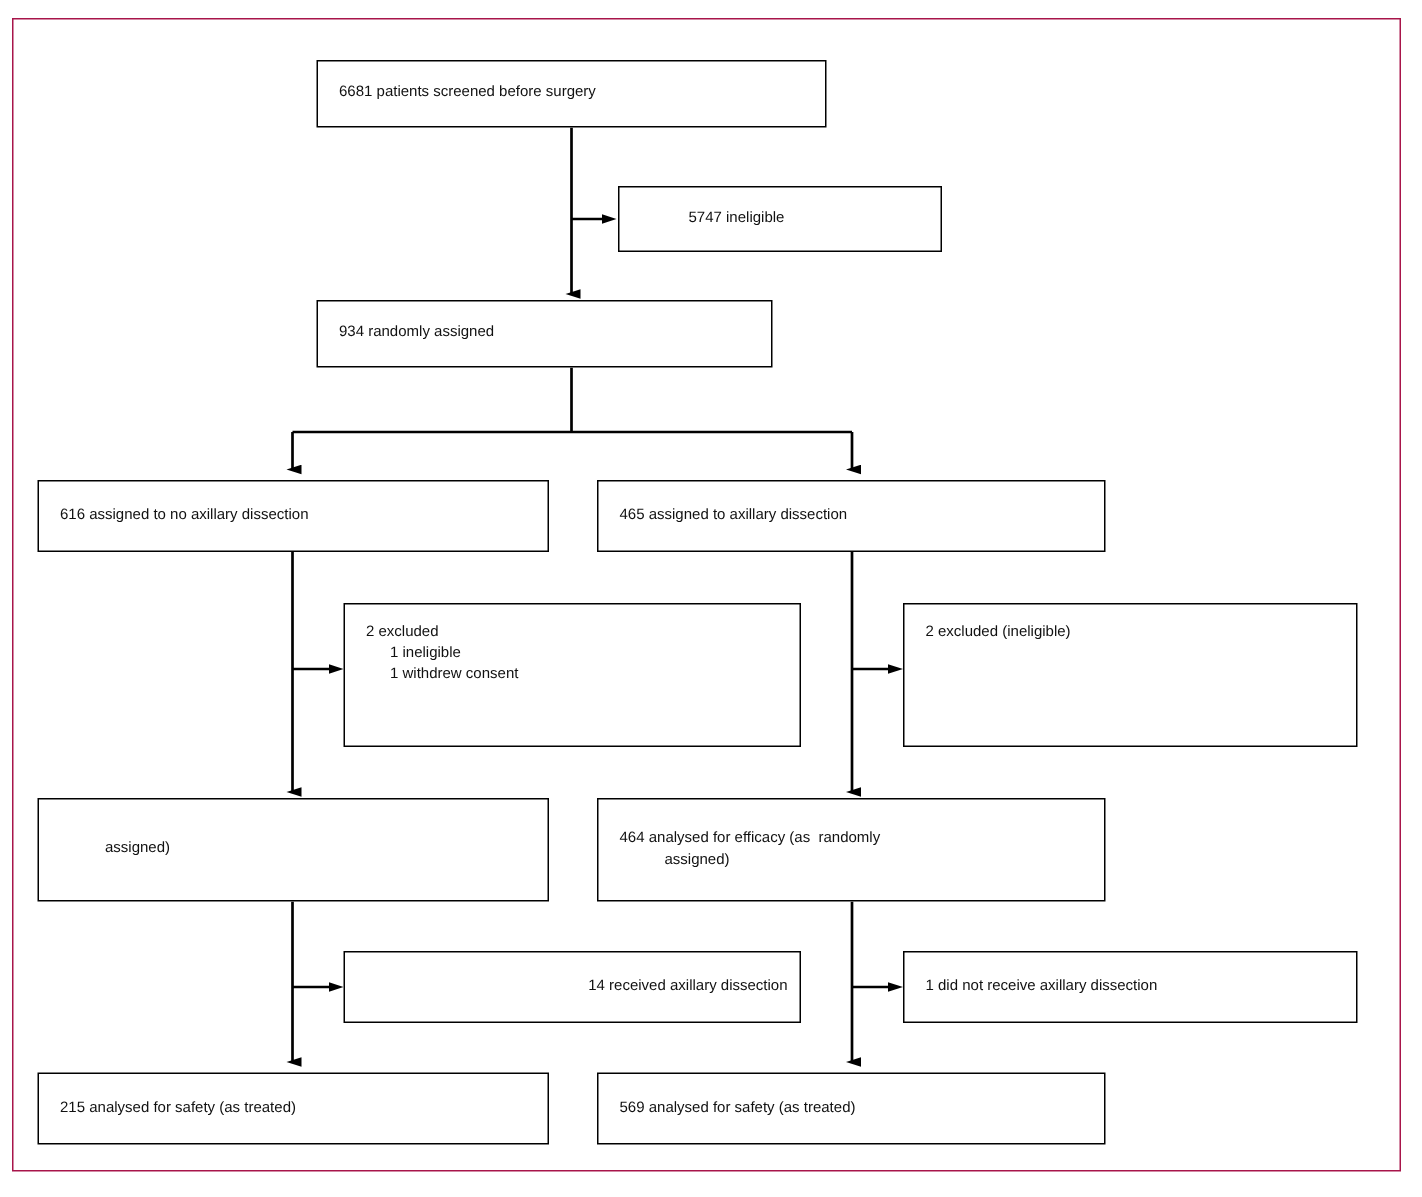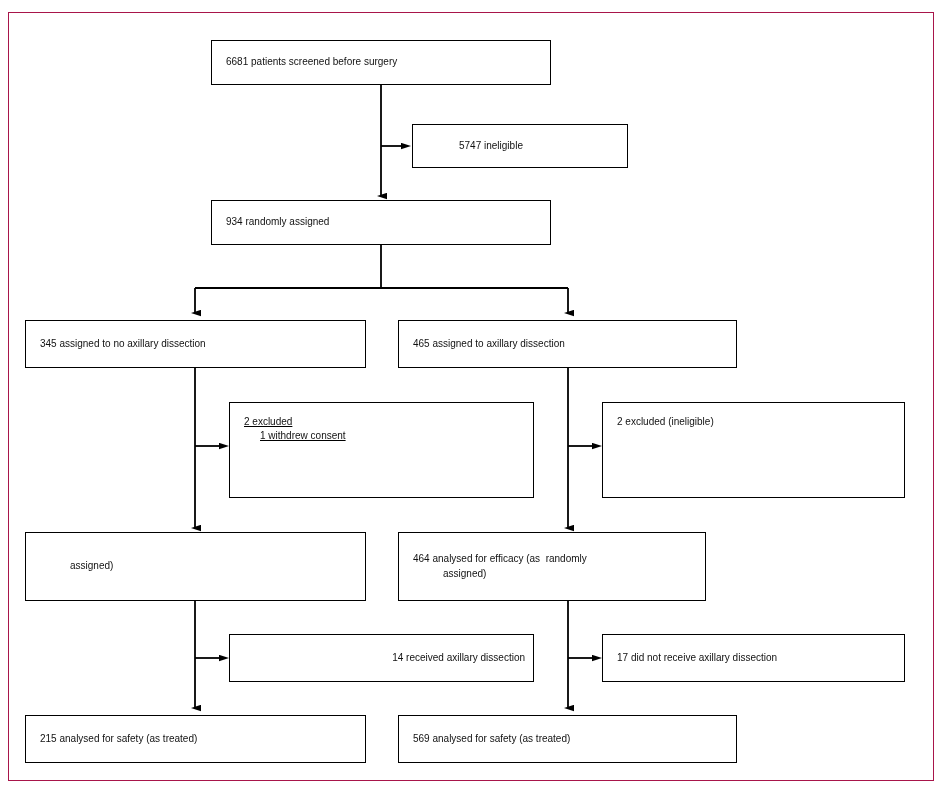--- a/index.html
+++ b/index.html
@@ -103,56 +103,57 @@
   </svg>
 
   <div class="node" style="left:211px; top:40px; width:340px; height:45px;">
     <div class="line">6681 patients screened before surgery</div>
   </div>
 
   <div class="node" style="left:412px; top:124px; width:216px; height:44px;padding-left:32px;">
     <div class="line">5747 ineligible</div>
   </div>
 
-  <div class="node" style="left:211px; top:200px; width:340px; height:45px;">
+  <div class="node" style="left:211px; top:200px; width:304px; height:45px;">
     <div class="line">934 randomly assigned</div>
   </div>
 
   <div class="node" style="left:25px; top:320px; width:341px; height:48px;">
-    <div class="line">345 assigned to no axillary dissection</div>
+    <div class="line">616 assigned to no axillary dissection</div>
   </div>
 
   <div class="node" style="left:398px; top:320px; width:339px; height:48px;">
     <div class="line">465 assigned to axillary dissection</div>
   </div>
 
-  <div class="node top-align" style="left:229px; top:402px; width:305px; height:96px;text-decoration:underline;">
+  <div class="node top-align" style="left:229px; top:402px; width:305px; height:96px;">
     <div class="line">2 excluded</div>
+    <div class="line indent-1">1 ineligible</div>
     <div class="line indent-1">1 withdrew consent</div>
   </div>
 
   <div class="node top-align" style="left:602px; top:402px; width:303px; height:96px;">
     <div class="line">2 excluded (ineligible)</div>
   </div>
 
   <div class="node" style="left:25px; top:532px; width:341px; height:69px;">
     <div class="line wrap-2">assigned)</div>
   </div>
 
-  <div class="node" style="left:398px; top:532px; width:308px; height:69px;">
+  <div class="node" style="left:398px; top:532px; width:339px; height:69px;">
     <div class="line">464 analysed for efficacy (as  randomly</div>
     <div class="line wrap-2">assigned)</div>
   </div>
 
   <div class="node" style="left:229px; top:634px; width:305px; height:48px;text-align:right;">
     <div class="line">14 received axillary dissection</div>
   </div>
 
   <div class="node" style="left:602px; top:634px; width:303px; height:48px;">
-    <div class="line">17 did not receive axillary dissection</div>
+    <div class="line">1 did not receive axillary dissection</div>
   </div>
 
   <div class="node" style="left:25px; top:715px; width:341px; height:48px;">
     <div class="line">215 analysed for safety (as treated)</div>
   </div>
 
   <div class="node" style="left:398px; top:715px; width:339px; height:48px;">
     <div class="line">569 analysed for safety (as treated)</div>
   </div>
 

